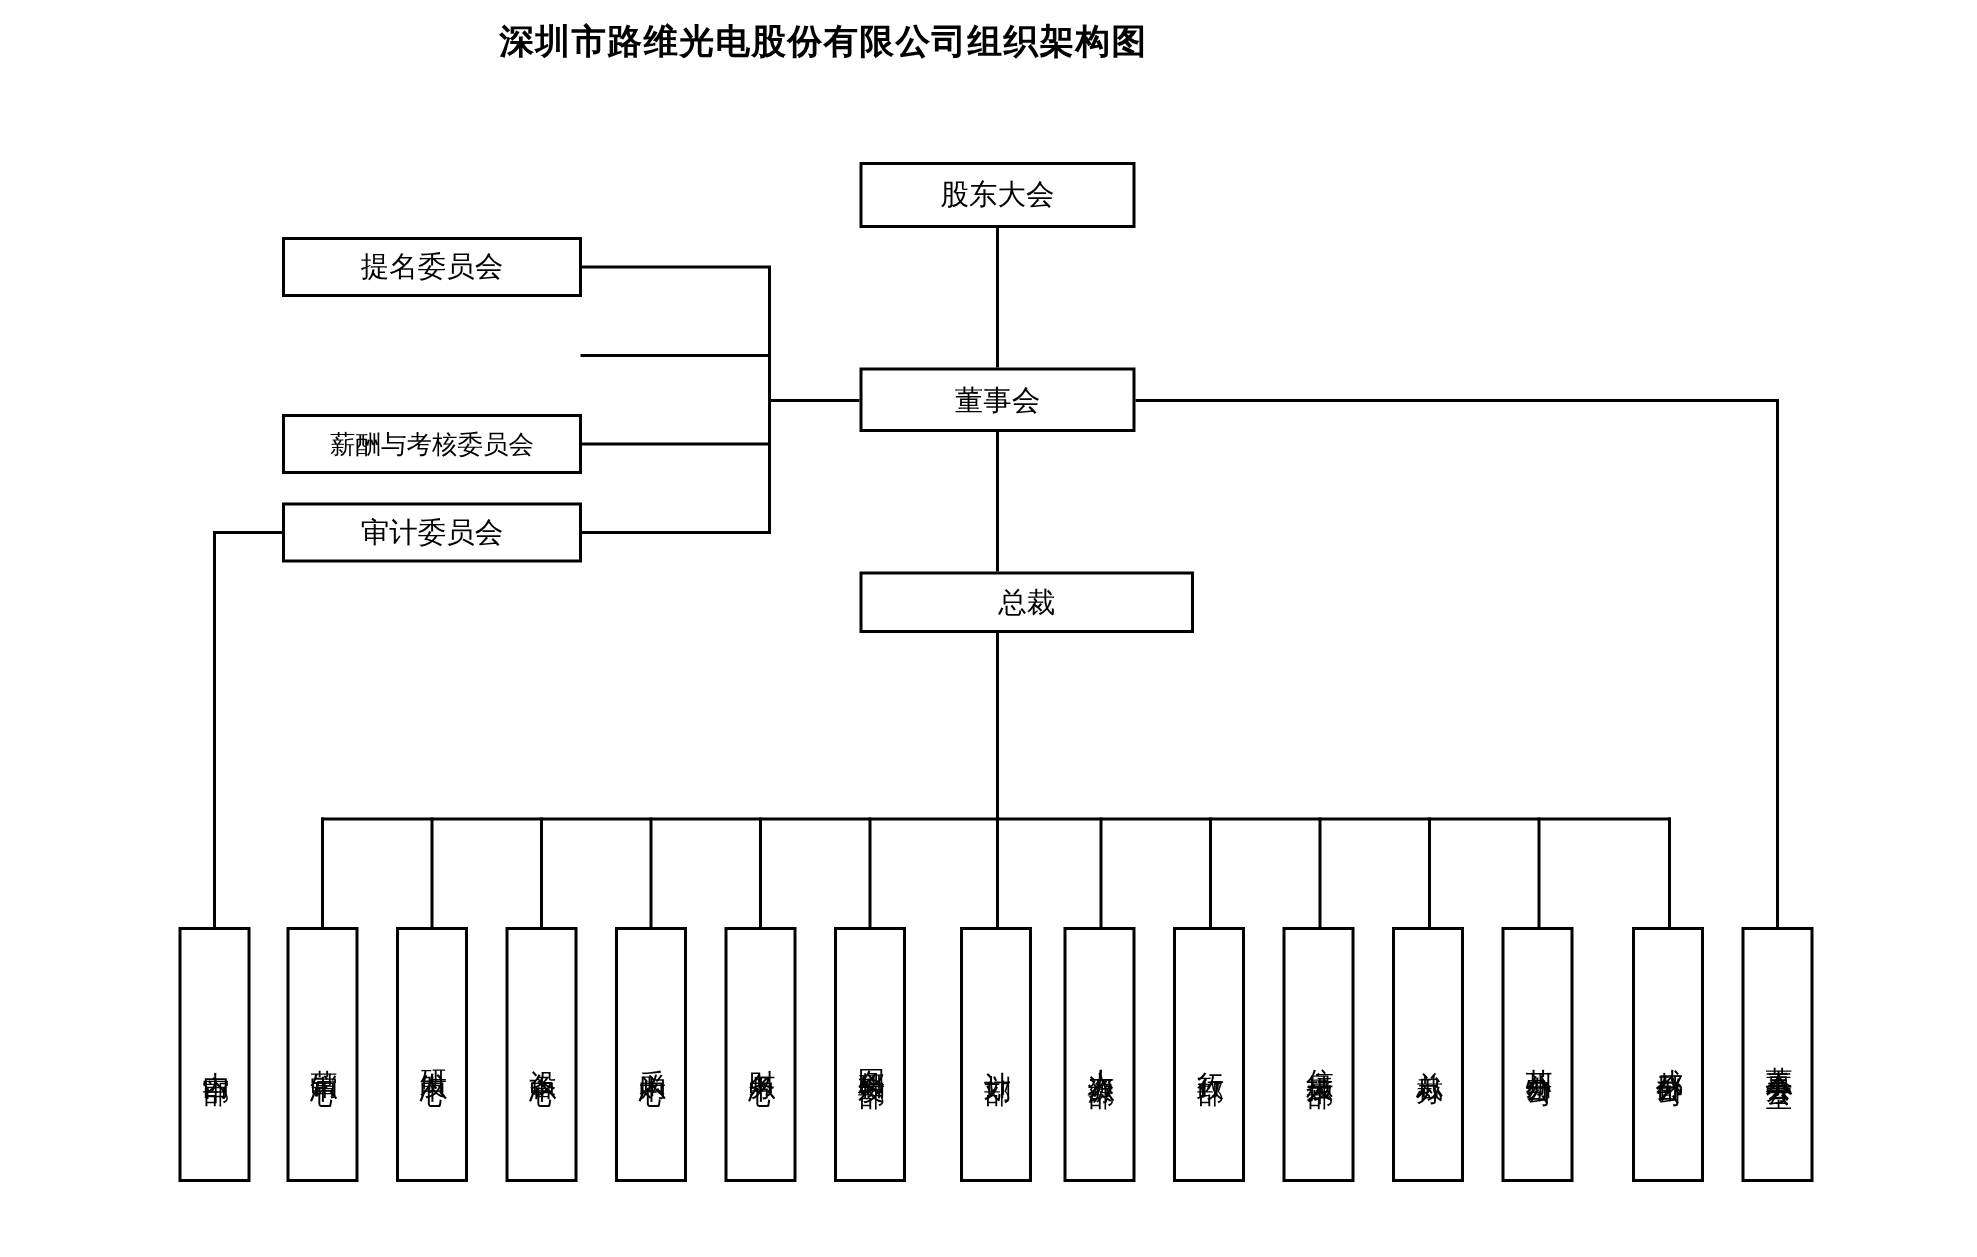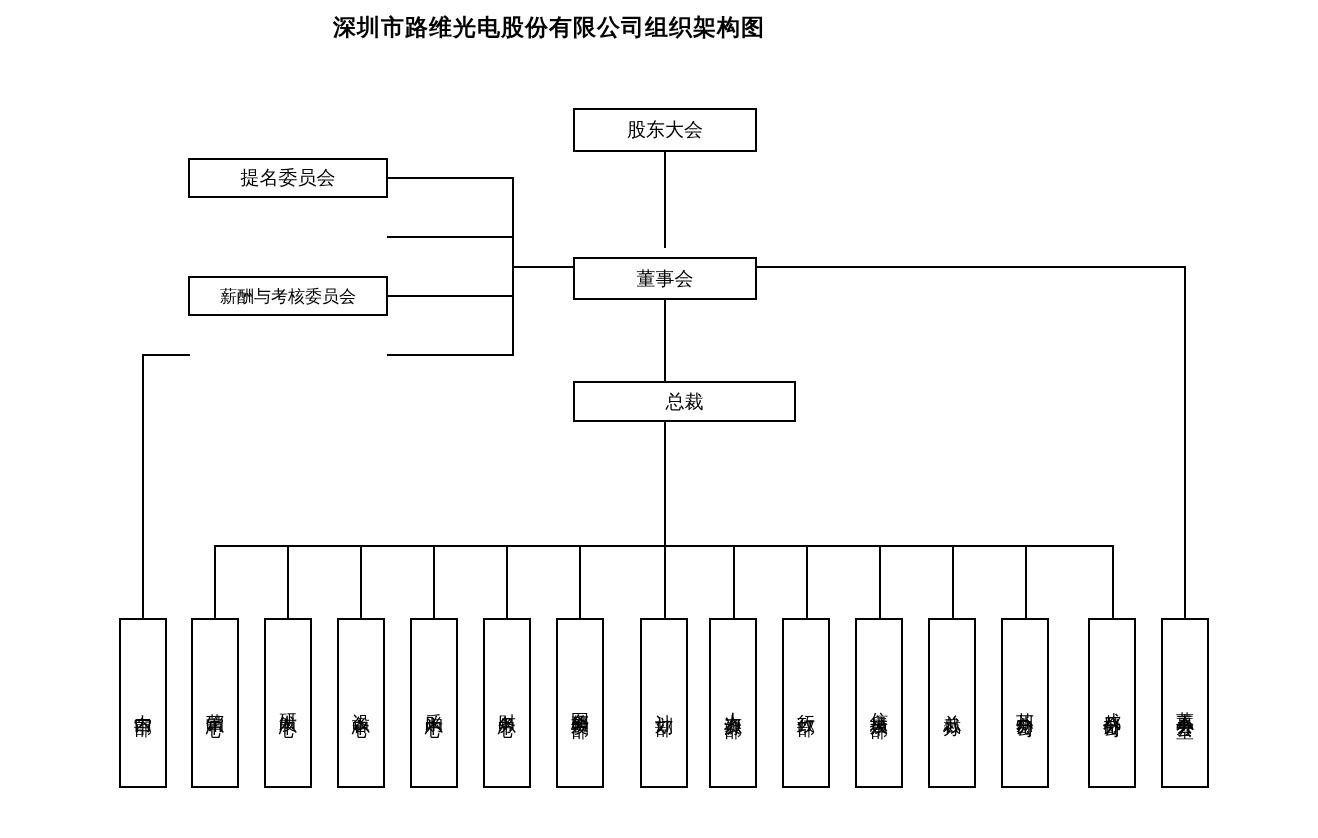--- a/index.html
+++ b/index.html
@@ -106,37 +106,40 @@
   <div class="line vt" style="left:806px; top:545px; height:74px;"></div>
   <div class="line vt" style="left:879px; top:545px; height:74px;"></div>
   <div class="line vt" style="left:952px; top:545px; height:74px;"></div>
   <div class="line vt" style="left:1025px; top:545px; height:74px;"></div>
   <div class="line vt" style="left:1112px; top:545px; height:74px;"></div>
 
   <div class="node h" style="left:573px; top:108px; width:184px; height:44px;font-family:Liberation Serif, serif;">
     <span>股东大会</span>
   </div>
 
-  <div class="node h" style="left:573px; top:245px; width:184px; height:43px;margin-top:12px;">
+  <div class="node h" style="left:573px; top:245px; width:184px; height:43px;">
     <span>董事会</span>
   </div>
 
   <div class="node h" style="left:573px; top:381px; width:223px; height:41px;">
     <span>总裁</span>
   </div>
 
   <div class="node h" style="left:188px; top:158px; width:200px; height:40px;">
     <span>提名委员会</span>
   </div>
 
 
   <div class="node h" style="left:188px; top:276px; width:200px; height:40px; font-size:17px;">
     <span>薪酬与考核委员会</span>
   </div>
 
+  <div class="node h" style="left:188px; top:335px; width:200px; height:40px;">
+    <span>审计委员会</span>
+  </div>
 
   <div class="node vert" style="left:119px; top:618px; width:48px; height:170px;">
     <span class="vlabel">内审部</span>
   </div>
 
   <div class="node vert" style="left:191px; top:618px; width:48px; height:170px;">
     <span class="vlabel">营销中心</span>
   </div>
 
   <div class="node vert" style="left:264px; top:618px; width:48px; height:170px;">

